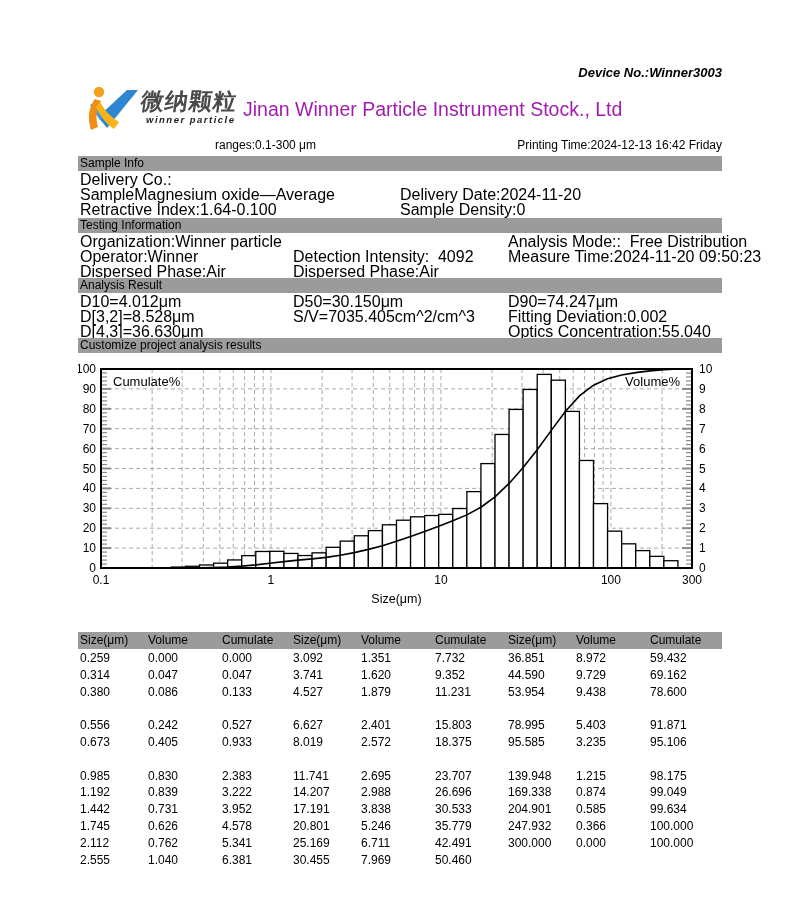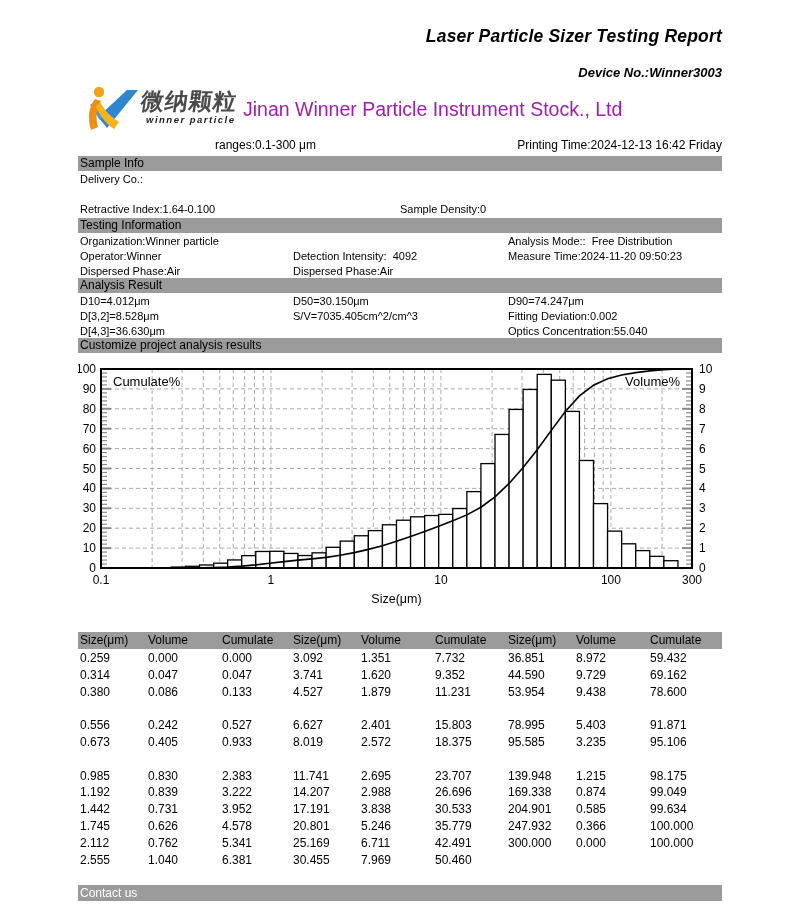--- a/index.html
+++ b/index.html
@@ -7,60 +7,63 @@
         font-family:"Liberation Sans",sans-serif;color:#000;overflow:hidden;}
   .abs{position:absolute;}
   .report-title{top:26px;right:80px;font-size:17.5px;font-weight:bold;font-style:italic;letter-spacing:.2px;}
   .device-no{top:65px;right:80px;font-size:13px;font-weight:bold;font-style:italic;}
   .company{top:98px;left:243px;font-size:19.5px;color:#a21caf;}
   .ranges{top:138px;left:215px;font-size:12px;}
   .printing{top:138px;right:80px;font-size:12px;}
   .bar{position:absolute;left:78px;width:644px;height:15px;background:#9b9b9b;
        font-size:12px;line-height:15px;padding-left:2px;box-sizing:border-box;color:#000;}
   .bar.contact{color:#ffffff;height:16px;line-height:16px;}
-  .line{position:absolute;left:78px;width:644px;height:15px;font-size:11px;line-height:15px;}
+  .line{position:absolute;left:78px;width:644px;height:15px;font-size:16px;line-height:15px;}
   .line span{position:absolute;top:0;white-space:pre;}
   .logo-cn{top:86px;left:141px;font-size:23px;font-weight:bold;color:#4a4a4a;
            transform:skewX(-8deg);letter-spacing:1px;white-space:pre;}
   .logo-en{top:114px;left:146px;font-size:9.5px;font-weight:bold;font-style:italic;
            letter-spacing:1.5px;color:#1c1c1c;white-space:pre;}
   #chart-wrap{position:absolute;left:78px;top:360px;width:652px;height:255px;}
   svg text{font-family:"Liberation Sans",sans-serif;}
   #table-header{position:absolute;left:78px;top:632px;width:644px;height:17px;background:#9b9b9b;
                 font-size:12px;line-height:17px;}
   #table-header span{position:absolute;top:0;white-space:pre;}
   #table-rows{position:absolute;left:78px;top:650px;width:644px;height:219px;font-size:12px;}
   .trow{position:absolute;left:0;width:644px;height:17px;line-height:17px;}
   .trow span{position:absolute;top:0;white-space:pre;}
 </style>
 </head>
 <body>
 
 <div id="page">
 
-  <div class="abs report-title">Laser Particle Sizer Testing Report</div>
   <div class="abs device-no">Device No.:Winner3003</div>
 
   <svg class="abs" style="left:84px;top:84px" width="56" height="52" viewBox="0 0 56 52">
     <polygon points="14,33 23,44 54,6 43,6" fill="#2e86d1"></polygon>
     <polygon points="6,21 14,16 23,29 16,36" fill="#3f9ade"></polygon>
     <circle cx="15" cy="8" r="5.2" fill="#f5a11c"></circle>
     <path d="M11,15 C5,23 3,33 7,46 L14,43 C11,33 13,23 17,17 Z" fill="#ef8d15"></path>
     <path d="M16,18 C21,27 27,33 35,38 L30,45 C22,40 16,32 12,23 Z" fill="#f7b31c"></path>
   </svg>
   <div class="abs logo-cn">微纳颗粒</div>
   <div class="abs logo-en">winner particle</div>
   <div class="abs company">Jinan Winner Particle Instrument Stock., Ltd</div>
 
   <div class="abs ranges">ranges:0.1-300 μm</div>
   <div class="abs printing">Printing Time:2024-12-13 16:42 Friday</div>
 
   <div class="bar" style="top:156px">Sample Info</div>
   <div class="line" style="top:172px">
     <span style="left:2px">Delivery Co.:</span>
+  </div>
+  <div class="line" style="top:187px">
+    <span style="left:2px">SampleMagnesium oxide—Average</span>
+    <span style="left:322px">Delivery Date:2024-11-20</span>
   </div>
   <div class="line" style="top:202px">
     <span style="left:2px">Retractive Index:1.64-0.100</span>
     <span style="left:322px">Sample Density:0</span>
   </div>
 
   <div class="bar" style="top:218px">Testing Information</div>
   <div class="line" style="top:234px">
     <span style="left:2px">Organization:Winner particle</span>
     <span style="left:430px">Analysis Mode::  Free Distribution</span>
@@ -436,15 +439,14 @@
       <div class="trow" style="top: 201.6px;">
         <span style="left: 2px;">2.555</span>
         <span style="left: 70px;">1.040</span>
         <span style="left: 144px;">6.381</span>
         <span style="left: 215px;">30.455</span>
         <span style="left: 283px;">7.969</span>
         <span style="left: 357px;">50.460</span>
       </div>
     </div>
 
-  <div class="bar contact" style="top:885px">Contact us</div>
 
 </div>
 
 </body></html>

